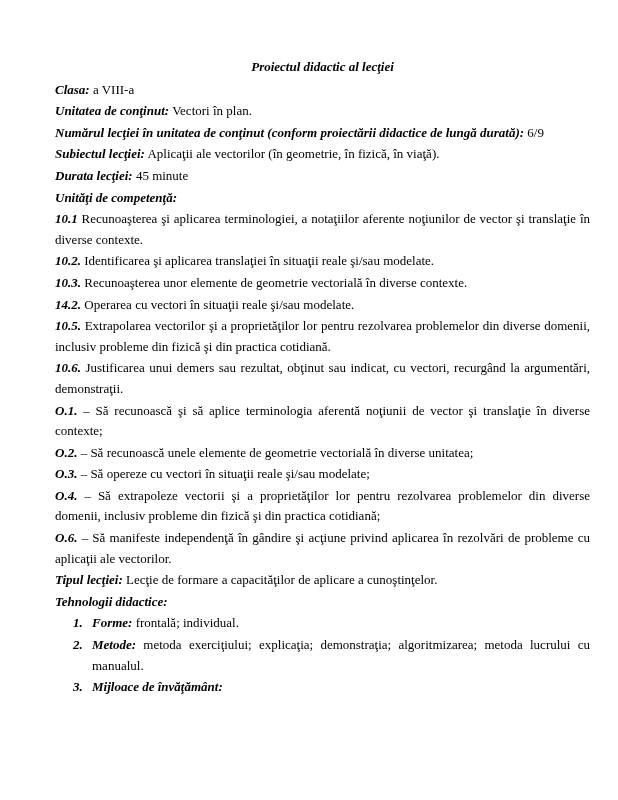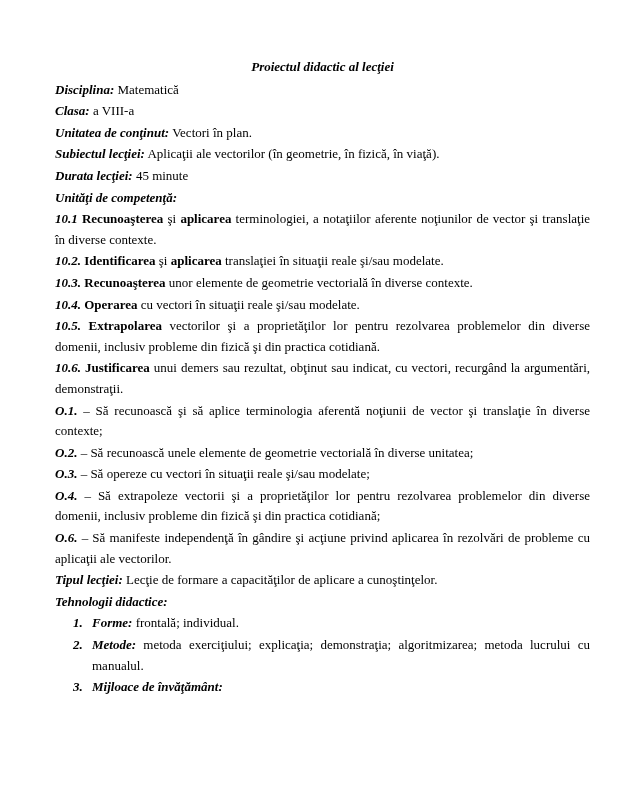--- a/index.html
+++ b/index.html
@@ -22,21 +22,21 @@
   .doc-par {
     margin: 0 0 1px 0;
     text-align: justify;
     line-height: 20.6px;
   }
   .doc-title {
     text-align: center;
     margin-bottom: 2px;
   }
   .bi { font-weight: bold; font-style: italic; }
-  .b  { font-weight: bold; }
+  .b  { font-weight: normal; }
   .n  { }
   .doc-li {
     display: flex;
     margin: 0 0 1px 18px;
     line-height: 20.6px;
   }
   .li-num {
     flex: 0 0 19px;
     font-weight: bold;
     font-style: italic;
@@ -45,30 +45,30 @@
     flex: 1;
     text-align: justify;
   }
 </style>
 </head>
 <body>
 
 <div class="page">
   <div>
       <p class="doc-par doc-title"><span class="bi">Proiectul didactic al lecţiei</span></p>
-      <p class="doc-par"><span class="bi">Disciplina:</span><span class="n"> Matematică</span></p>
       <p class="doc-par"><span class="bi">Clasa:</span><span class="n"> a VIII-a</span></p>
       <p class="doc-par"><span class="bi">Unitatea de conţinut:</span><span class="n"> Vectori în plan.</span></p>
+      <p class="doc-par"><span class="bi">Numărul lecţiei în unitatea de conţinut (conform proiectării didactice de lungă durată):</span><span class="n"> 6/9</span></p>
       <p class="doc-par"><span class="bi">Subiectul lecţiei:</span><span class="n"> Aplicaţii ale vectorilor (în geometrie, în fizică, în viaţă).</span></p>
       <p class="doc-par"><span class="bi">Durata lecţiei:</span><span class="n"> 45 minute</span></p>
       <p class="doc-par"><span class="bi">Unităţi de competenţă:</span></p>
       <p class="doc-par"><span class="bi">10.1</span><span class="n"> </span><span class="b">Recunoaşterea</span><span class="n"> şi </span><span class="b">aplicarea</span><span class="n"> terminologiei, a notaţiilor aferente noţiunilor de vector şi translaţie în diverse contexte.</span></p>
       <p class="doc-par"><span class="bi">10.2.</span><span class="n"> </span><span class="b">Identificarea</span><span class="n"> şi </span><span class="b">aplicarea</span><span class="n"> translaţiei în situaţii reale şi/sau modelate.</span></p>
       <p class="doc-par"><span class="bi">10.3.</span><span class="n"> </span><span class="b">Recunoaşterea</span><span class="n"> unor elemente de geometrie vectorială în diverse contexte.</span></p>
-      <p class="doc-par"><span class="bi">10.4.</span><span class="n"> </span><span class="b">Operarea</span><span class="n"> cu vectori în situaţii reale şi/sau modelate.</span></p>
+      <p class="doc-par"><span class="bi">14.2.</span><span class="n"> </span><span class="b">Operarea</span><span class="n"> cu vectori în situaţii reale şi/sau modelate.</span></p>
       <p class="doc-par"><span class="bi">10.5.</span><span class="n"> </span><span class="b">Extrapolarea</span><span class="n"> vectorilor şi a proprietăţilor lor pentru rezolvarea problemelor din diverse domenii, inclusiv probleme din fizică şi din  practica cotidiană.</span></p>
       <p class="doc-par"><span class="bi">10.6.</span><span class="n"> </span><span class="b">Justificarea</span><span class="n"> unui demers sau rezultat, obţinut sau indicat, cu vectori, recurgând la argumentări, demonstraţii.</span></p>
       <p class="doc-par"><span class="bi">O.1.</span><span class="n"> – Să recunoască şi să aplice terminologia aferentă noţiunii de vector şi translaţie în diverse contexte;</span></p>
       <p class="doc-par"><span class="bi">O.2.</span><span class="n"> – Să recunoască unele elemente de geometrie vectorială în diverse unitatea;</span></p>
       <p class="doc-par"><span class="bi">O.3.</span><span class="n"> – Să opereze cu vectori în situaţii reale şi/sau modelate;</span></p>
       <p class="doc-par"><span class="bi">O.4.</span><span class="n"> – Să extrapoleze vectorii şi a proprietăţilor lor pentru rezolvarea problemelor din diverse domenii, inclusiv probleme din fizică şi din practica cotidiană;</span></p>
       <p class="doc-par"><span class="bi">O.6.</span><span class="n"> – Să manifeste independenţă în gândire şi acţiune privind aplicarea în rezolvări de probleme cu aplicaţii ale vectorilor.</span></p>
       <p class="doc-par"><span class="bi">Tipul lecţiei:</span><span class="n"> Lecţie de formare a capacităţilor de aplicare a cunoştinţelor.</span></p>
       <p class="doc-par"><span class="bi">Tehnologii didactice:</span></p>
       <div class="doc-li">

